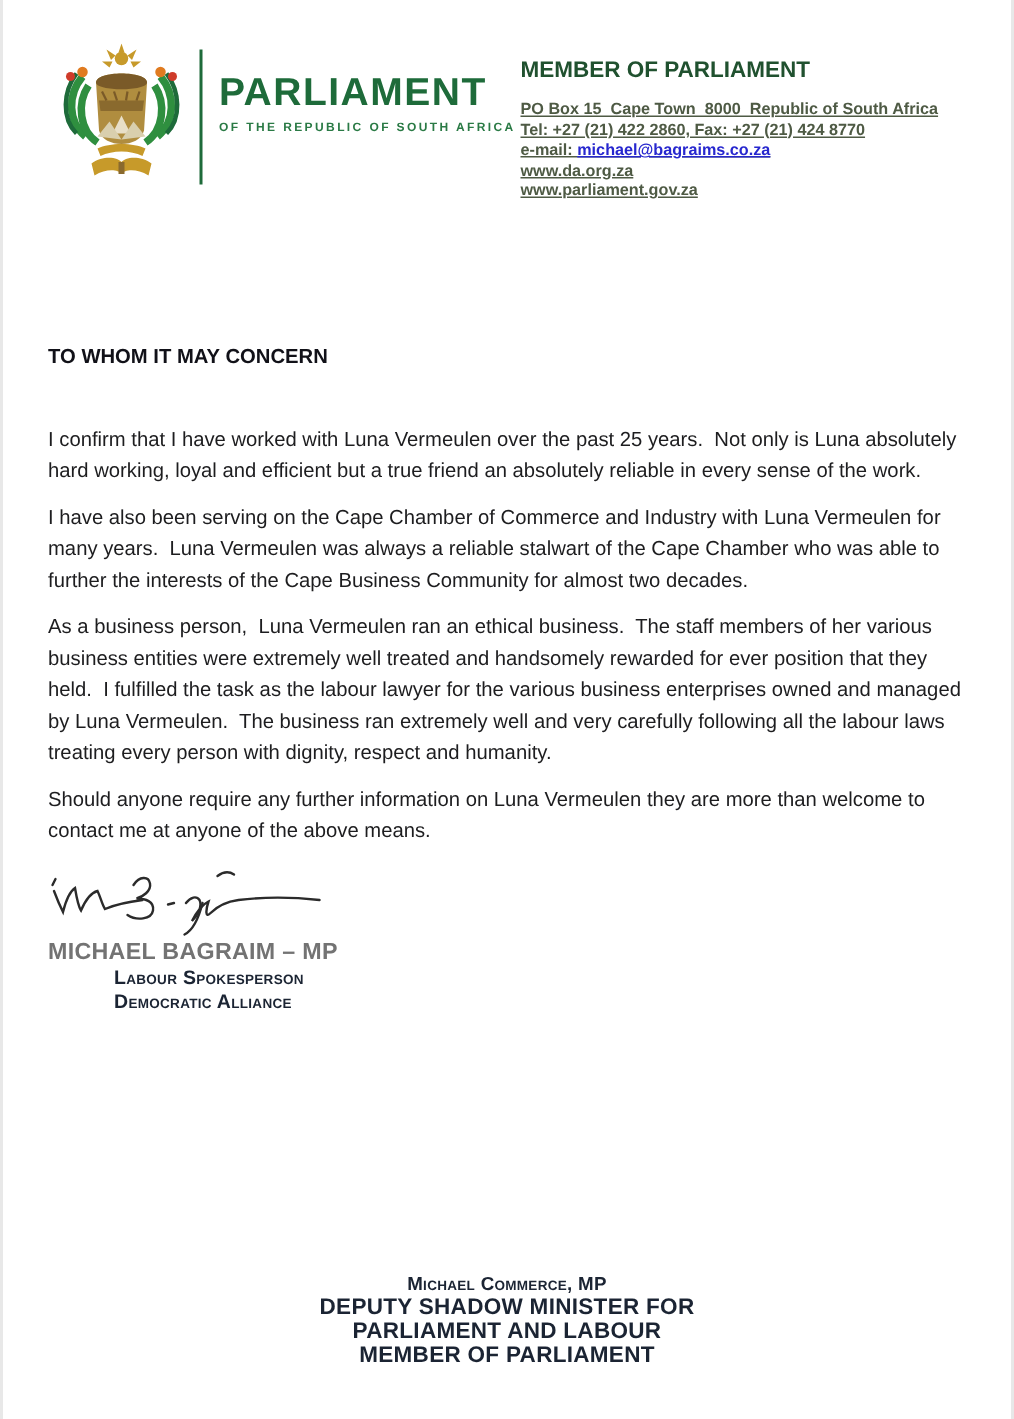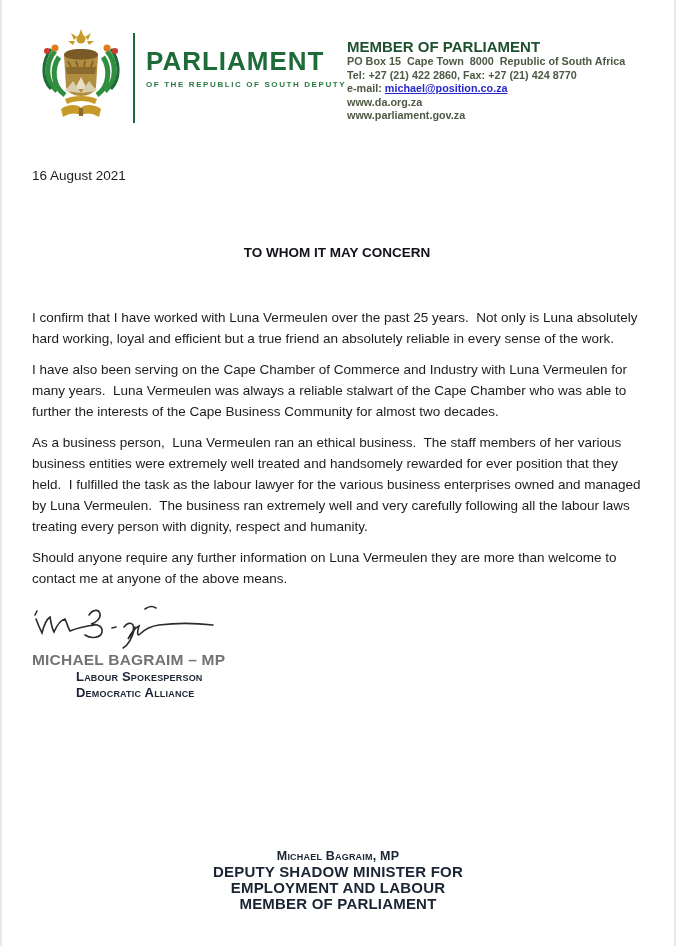--- a/index.html
+++ b/index.html
@@ -31,29 +31,29 @@
     margin-top: 3px; font-size: 8px; font-weight: bold; letter-spacing: 1.6px;
     color: #2a7a45; white-space: nowrap;
   }
   .mp-block { position: absolute; left: 345px; top: 36px; width: 320px; }
   .assembly-title {
     font-size: 13.5px; font-weight: bold; color: #f2c319; letter-spacing: 0.3px;
   }
   .mp-title {
     font-size: 15px; font-weight: bold; color: #20512f; margin-top: 2px;
   }
-  .contact-block { font-size: 10.8px; font-weight: bold; color: #4e5a44; line-height: 13.5px; }
+  .contact-block { margin-top: 12px; font-size: 10.8px; font-weight: bold; color: #4e5a44; line-height: 13.5px; text-decoration: underline; }
   .contact-line { white-space: pre-wrap; }
   .email-link { color: #2727cf; text-decoration: underline; }
 
   
   .letter-body { position: absolute; left: 30px; top: 168px; width: 610px; }
   .date-line { font-size: 13.5px; }
-  .salutation { margin-top: 62px; font-size: 13.5px; font-weight: bold; color: #111118; text-align: center; }
-  .para { margin-top: 47px; font-size: 13.5px; line-height: 21px; white-space: pre-wrap; }
+  .salutation { margin-top: 62px; font-size: 13.5px; font-weight: bold; color: #111118; }
+  .para { margin-top: 37px; font-size: 13.5px; line-height: 21px; white-space: pre-wrap; }
   .para + .para { margin-top: 10px; }
 
   
   .signature-area { margin-top: 12px; }
   .signature-svg { display: block; margin-left: -5px; }
   .signer-name { font-size: 15.5px; font-weight: bold; color: #737373; letter-spacing: 0.2px; }
   .signer-title {
     font-size: 13px; font-weight: bold; color: #1b2433;
     font-variant: small-caps; line-height: 16px; letter-spacing: 0.2px; margin-left: 44px;
   }
@@ -121,37 +121,36 @@
       <path d="M30,70 C38,66 54,66 62,70 L60,75 C52,71 40,71 32,75 Z" fill="#c79a2a"></path>
 
       <path d="M26,80 C34,74 44,76 46,79 C48,76 58,74 66,80 L64,88 C56,83 48,84 46,87 C44,84 36,83 28,88 Z" fill="#c79a2a"></path>
       <path d="M44,79 L48,79 L48,87 L44,87 Z" fill="#8a6a2e"></path>
     </svg>
 
     <div class="divider"></div>
 
     <div class="org-block">
       <div class="org-name">PARLIAMENT</div>
-      <div class="org-subtitle">OF THE REPUBLIC OF SOUTH DEPUTY</div>
+      <div class="org-subtitle">OF THE REPUBLIC OF SOUTH AFRICA</div>
     </div>
 
     <div class="mp-block">
       <div class="mp-title">MEMBER OF PARLIAMENT</div>
       <div class="contact-block">
         <div class="contact-line">PO Box 15  Cape Town  8000  Republic of South Africa</div>
         <div class="contact-line">Tel: +27 (21) 422 2860, Fax: +27 (21) 424 8770</div>
-        <div class="contact-line"><span>e-mail: </span><a href="#" class="email-link">michael@position.co.za</a></div>
+        <div class="contact-line"><span>e-mail: </span><a href="#" class="email-link">michael@bagraims.co.za</a></div>
         <div class="contact-line">www.da.org.za</div>
         <div class="contact-line">www.parliament.gov.za</div>
       </div>
     </div>
   </div>
 
   <div class="letter-body">
-    <div class="date-line">16 August 2021</div>
     <div class="salutation">TO WHOM IT MAY CONCERN</div>
     <p class="para">I confirm that I have worked with Luna Vermeulen over the past 25 years.  Not only is Luna absolutely hard working, loyal and efficient but a true friend an absolutely reliable in every sense of the work.</p>
     <p class="para">I have also been serving on the Cape Chamber of Commerce and Industry with Luna Vermeulen for many years.  Luna Vermeulen was always a reliable stalwart of the Cape Chamber who was able to further the interests of the Cape Business Community for almost two decades.</p>
     <p class="para">As a business person,  Luna Vermeulen ran an ethical business.  The staff members of her various business entities were extremely well treated and handsomely rewarded for ever position that they held.  I fulfilled the task as the labour lawyer for the various business enterprises owned and managed by Luna Vermeulen.  The business ran extremely well and very carefully following all the labour laws treating every person with dignity, respect and humanity.</p>
     <p class="para">Should anyone require any further information on Luna Vermeulen they are more than welcome to contact me at anyone of the above means.</p>
 
     <div class="signature-area">
       <svg class="signature-svg" width="210" height="50" viewBox="0 0 210 50" xmlns="http://www.w3.org/2000/svg">
         <g fill="none" stroke="#2b2b2b" stroke-width="1.6" stroke-linecap="round">
           <path d="M8,14 L10,10 M9,18 C12,26 14,30 15,32 C17,24 20,18 23,16 C24,22 25,28 27,31 C30,24 34,19 38,18 C40,22 41,27 43,30 C50,27 60,25 68,24"></path>
@@ -162,19 +161,19 @@
           <path d="M118,8 C122,5 126,5 129,7"></path>
         </g>
       </svg>
       <div class="signer-name">MICHAEL BAGRAIM – MP</div>
       <div class="signer-title">Labour Spokesperson</div>
       <div class="signer-title">Democratic Alliance</div>
     </div>
   </div>
 
   <div class="footer-block">
-    <div class="footer-name">Michael Bagraim, MP</div>
+    <div class="footer-name">Michael Commerce, MP</div>
     <div class="footer-line">DEPUTY SHADOW MINISTER FOR</div>
-    <div class="footer-line">EMPLOYMENT AND LABOUR</div>
+    <div class="footer-line">PARLIAMENT AND LABOUR</div>
     <div class="footer-line">MEMBER OF PARLIAMENT</div>
   </div>
 
 </div>
 
 </body></html>

